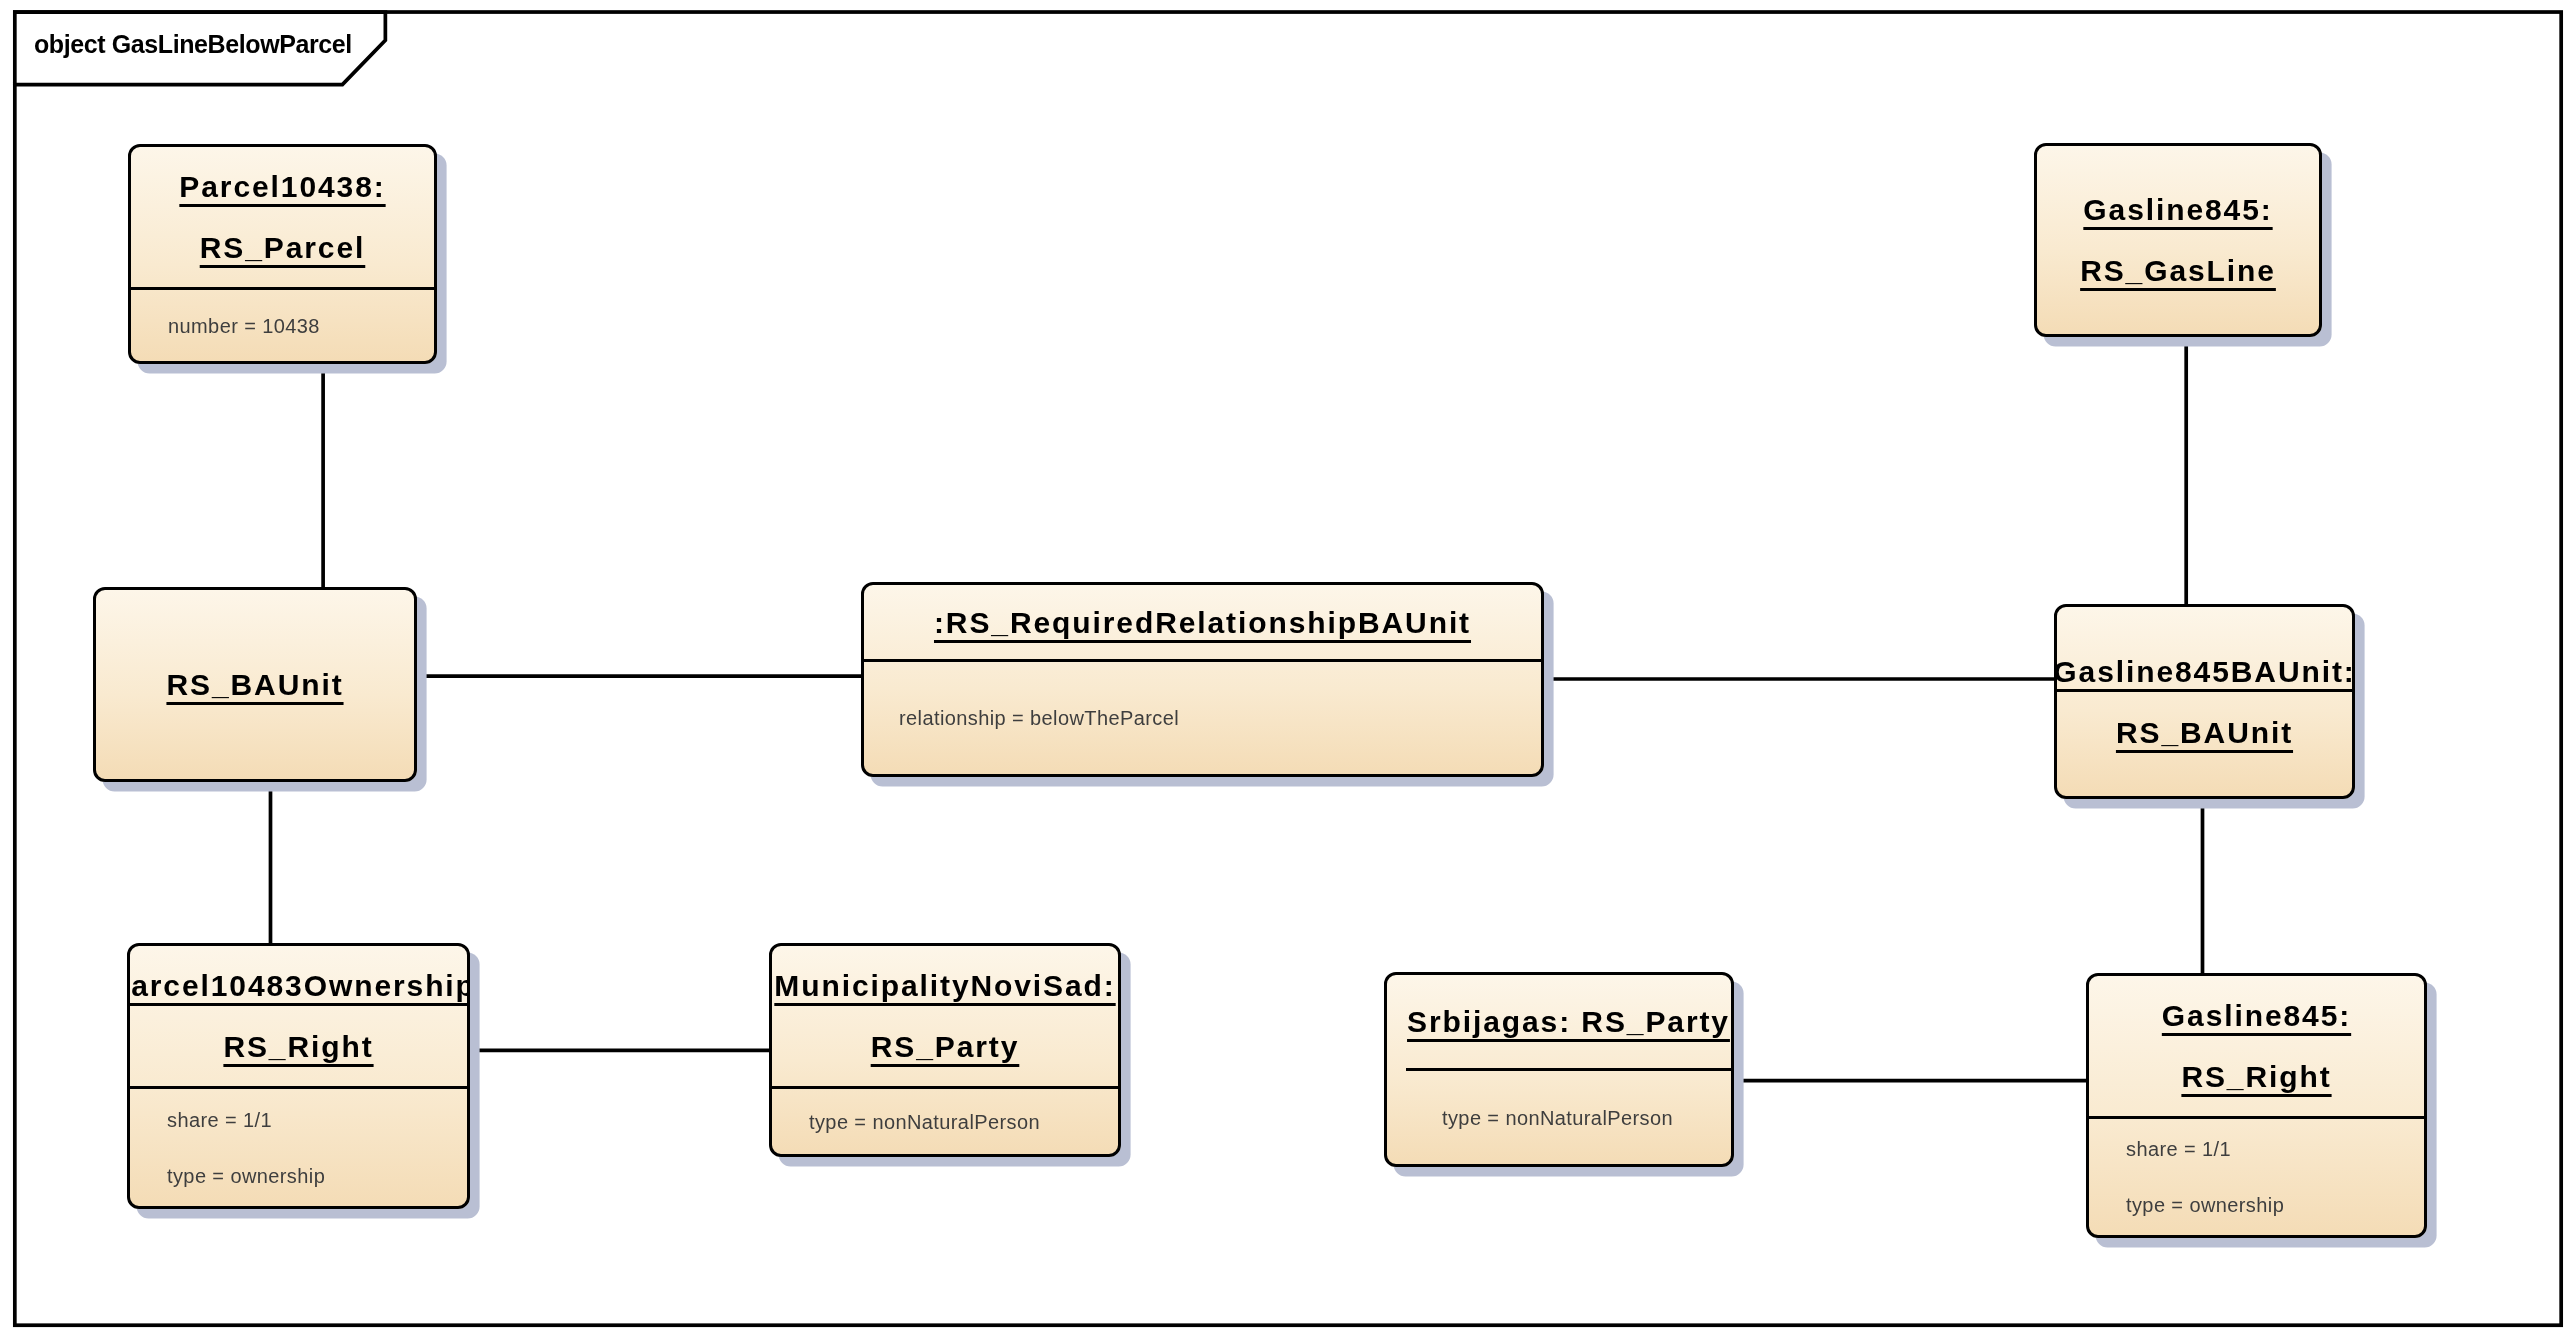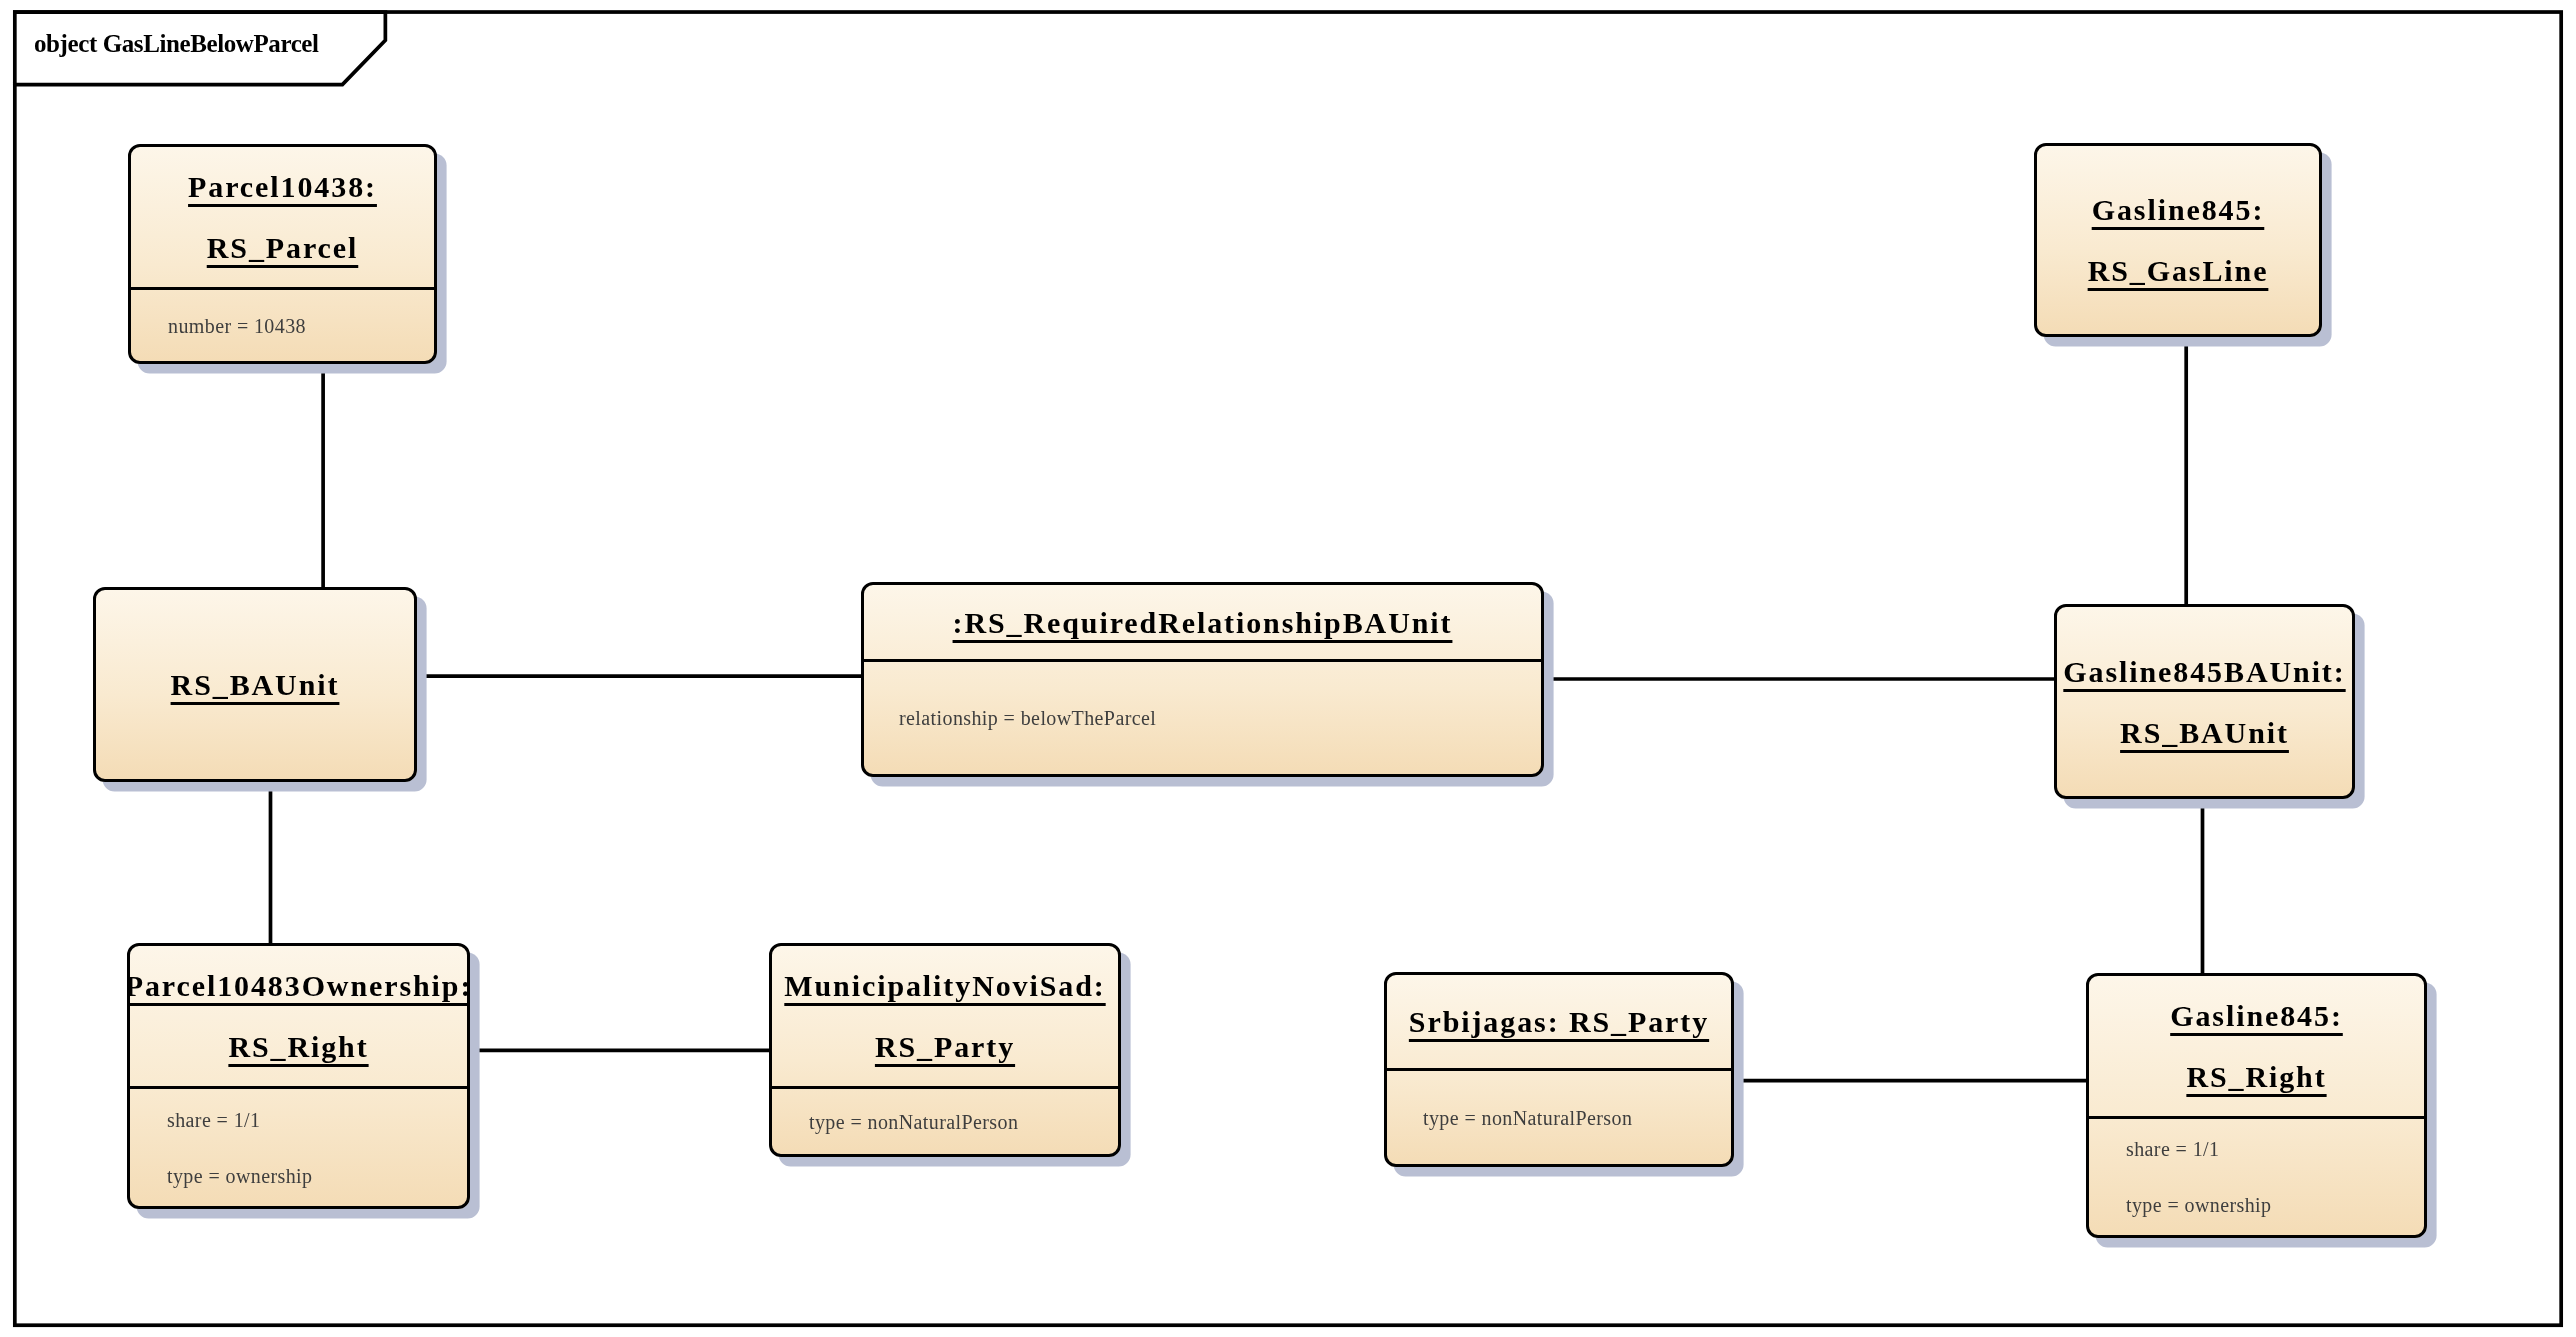--- a/index.html
+++ b/index.html
@@ -1,18 +1,18 @@
 <!DOCTYPE html>
 <html style="font-size:12px"><head>
 <meta charset="utf-8">
 <style>
   html,body{margin:0;padding:0;background:#ffffff;}
   #canvas{
     position:relative;width:2576px;height:1338px;background:#ffffff;overflow:hidden;
-    font-family:Liberation Serif, serif;
+    font-family:Liberation Sans, sans-serif;
     border-radius:31px;
   }
   #wires{position:absolute;left:0;top:0;z-index:1;}
   .frame-title{
     position:absolute;left:34px;top:30px;z-index:3;
     font-size:25px;font-weight:bold;color:#000;letter-spacing:-0.4px;white-space:nowrap;
   }
   .uml-box{
     position:absolute;z-index:2;box-sizing:border-box;
     border:3.7px solid #000;border-radius:12px;
@@ -115,21 +115,21 @@
   <div class="uml-box" style="left:769px;top:943px;width:352px;height:214px;">
     <div class="name-comp" style="height:140px;">
       <span class="nm">MunicipalityNoviSad:</span>
       <span class="nm">RS_Party</span>
     </div>
     <div class="attrs-comp">
       <div class="attr">type = nonNaturalPerson</div>
     </div>
   </div>
 
-  <div class="uml-box" style="left:1384px;top:972px;width:350px;height:195px;">
+  <div class="uml-box" style="left:1384px;top:972px;width:350px;height:195px;padding-left:19px;">
     <div class="name-comp" style="height:93px;">
       <span class="nm">Srbijagas: RS_Party</span>
     </div>
     <div class="attrs-comp" style="padding-left:36px;">
       <div class="attr">type = nonNaturalPerson</div>
     </div>
   </div>
 
   <div class="uml-box" style="left:2086px;top:973px;width:341px;height:265px;">
     <div class="name-comp" style="height:140px;">

